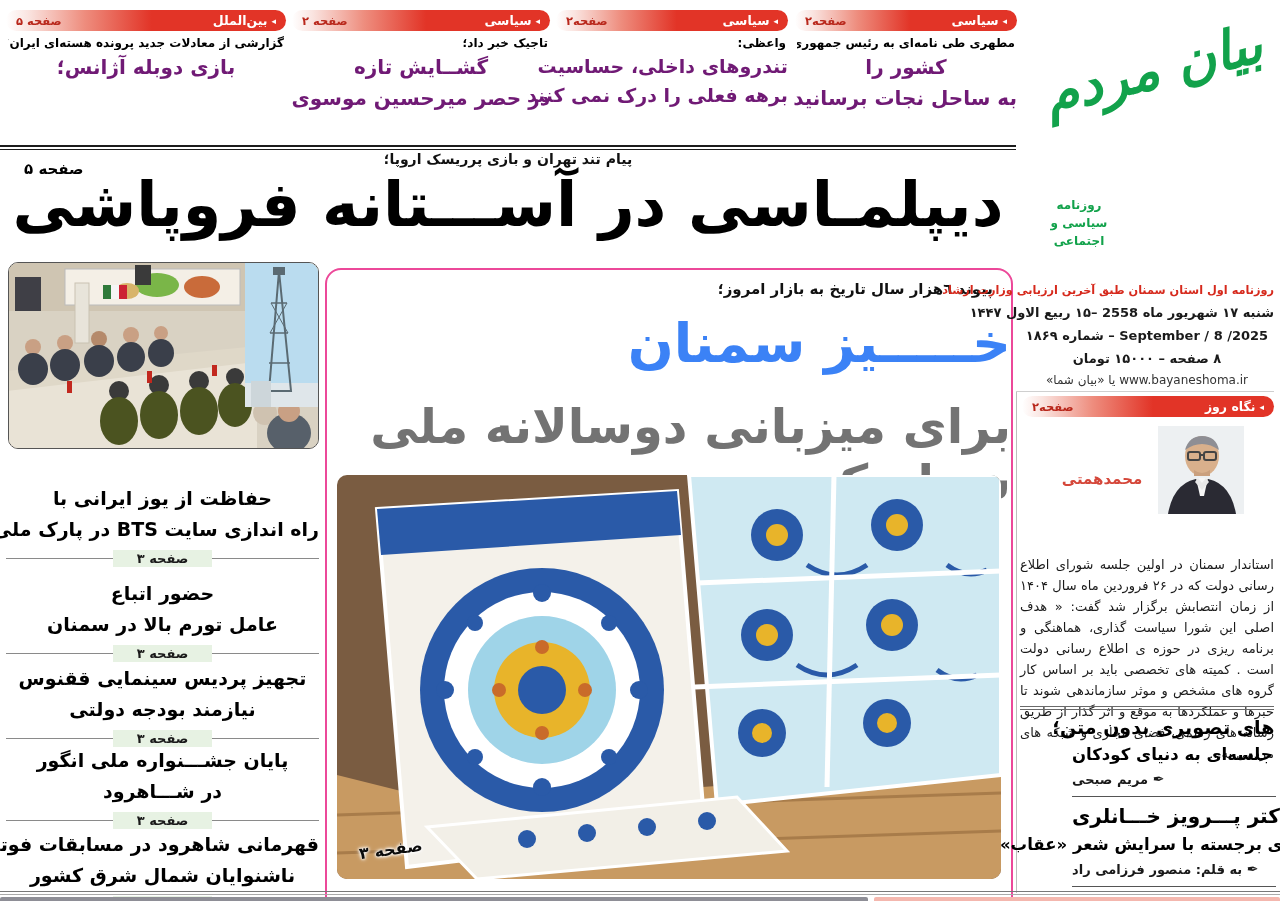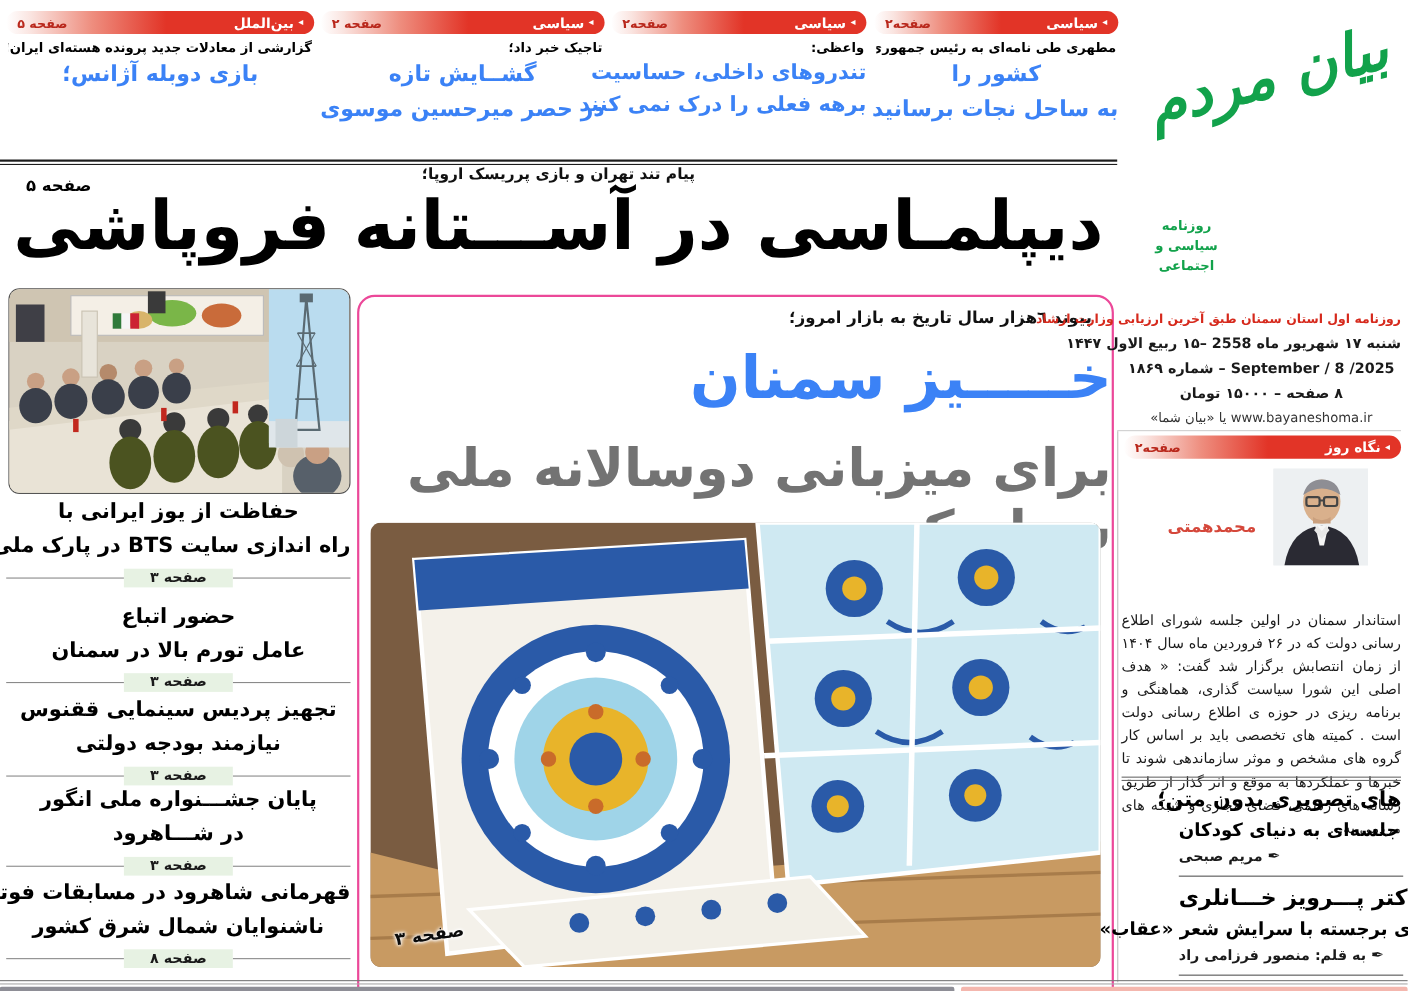--- a/index.html
+++ b/index.html
@@ -11,36 +11,36 @@
   .sbar { position:relative; height:21px; border-radius:11px; padding:0 10px;
           display:flex; align-items:center; justify-content:space-between;
           background:linear-gradient(to left,#e23427 0%,#e23427 48%,#ee8d7e 72%,#fae4e0 92%,#ffffff 100%); }
   .sbar .sname { color:#fff; font-weight:bold; font-size:12.5px; display:flex; align-items:center; gap:4px; white-space:nowrap; }
   .sbar .arr { font-size:9px; color:#fff; }
   .sbar .pnum { color:#b9281c; font-weight:bold; font-size:11.5px; white-space:nowrap; }
 
   
   .tstory { position:absolute; top:10px; }
   .tstory .kick { margin:5px 2px 2px; font-size:12px; font-weight:bold; color:#000000; text-align:right; white-space:nowrap; overflow:hidden; }
-  .tstory .hl { font-size:20px; font-weight:bold; color:#3b82f6; text-align:center; line-height:1.55; }
+  .tstory .hl { font-size:20px; font-weight:bold; color:#701a75; text-align:center; line-height:1.55; }
   .tstory .hl .l { display:block; white-space:nowrap; }
 
   
   .drule-dark { position:absolute; height:5px; border-top:2px solid #1c1c1c; border-bottom:1px solid #1c1c1c; }
   .drule-gray { position:absolute; height:4px; border-top:1.5px solid #6a6a6a; border-bottom:1.5px solid #6a6a6a; }
   .hline { position:absolute; height:1px; background:#8a8a8a; }
 
   
   .lead-page { position:absolute; left:24px; top:160px; font-size:15px; font-weight:bold; color:#000; }
   .lead-kick { position:absolute; left:0; top:151px; width:1016px; text-align:center; font-size:14px; font-weight:bold; color:#111; }
   .lead-hl  { position:absolute; left:0; top:168px; width:1016px; text-align:center; font-size:62px; font-weight:bold; color:#000; letter-spacing:-1px; }
 
   
   .lphoto { position:absolute; left:8px; top:262px; width:311px; height:187px; border:1.5px solid #555; border-radius:10px; overflow:hidden; background:#d8cfc0; }
-  .litem { position:absolute; left:6px; width:313px; text-align:center; }
+  .litem { position:absolute; left:6px; width:313px; text-align:center;margin-top:33px; }
   .litem .l { display:block; font-size:19px; font-weight:bold; color:#000; line-height:1.62; white-space:nowrap; }
   .badge-row { display:flex; align-items:center; margin-top:5px; }
   .badge-row .ln { flex:1; height:1px; background:#8a8a8a; }
   .badge { background:#e7f2e3; color:#1a1a1a; font-weight:bold; font-size:13px; padding:1px 24px; white-space:nowrap; }
 
   
   .center-box { position:absolute; left:325px; top:268px; width:688px; height:788px;
                 border:2px solid #ec4899; border-radius:16px; background:#fff; }
   .center-box .kick { position:absolute; top:10px; right:18px; font-size:15px; font-weight:bold; color:#111; }
   .center-box .hl1 { position:absolute; top:42px; left:0; width:100%; text-align:right; font-size:54px; font-weight:bold; color:#3b82f6; }

